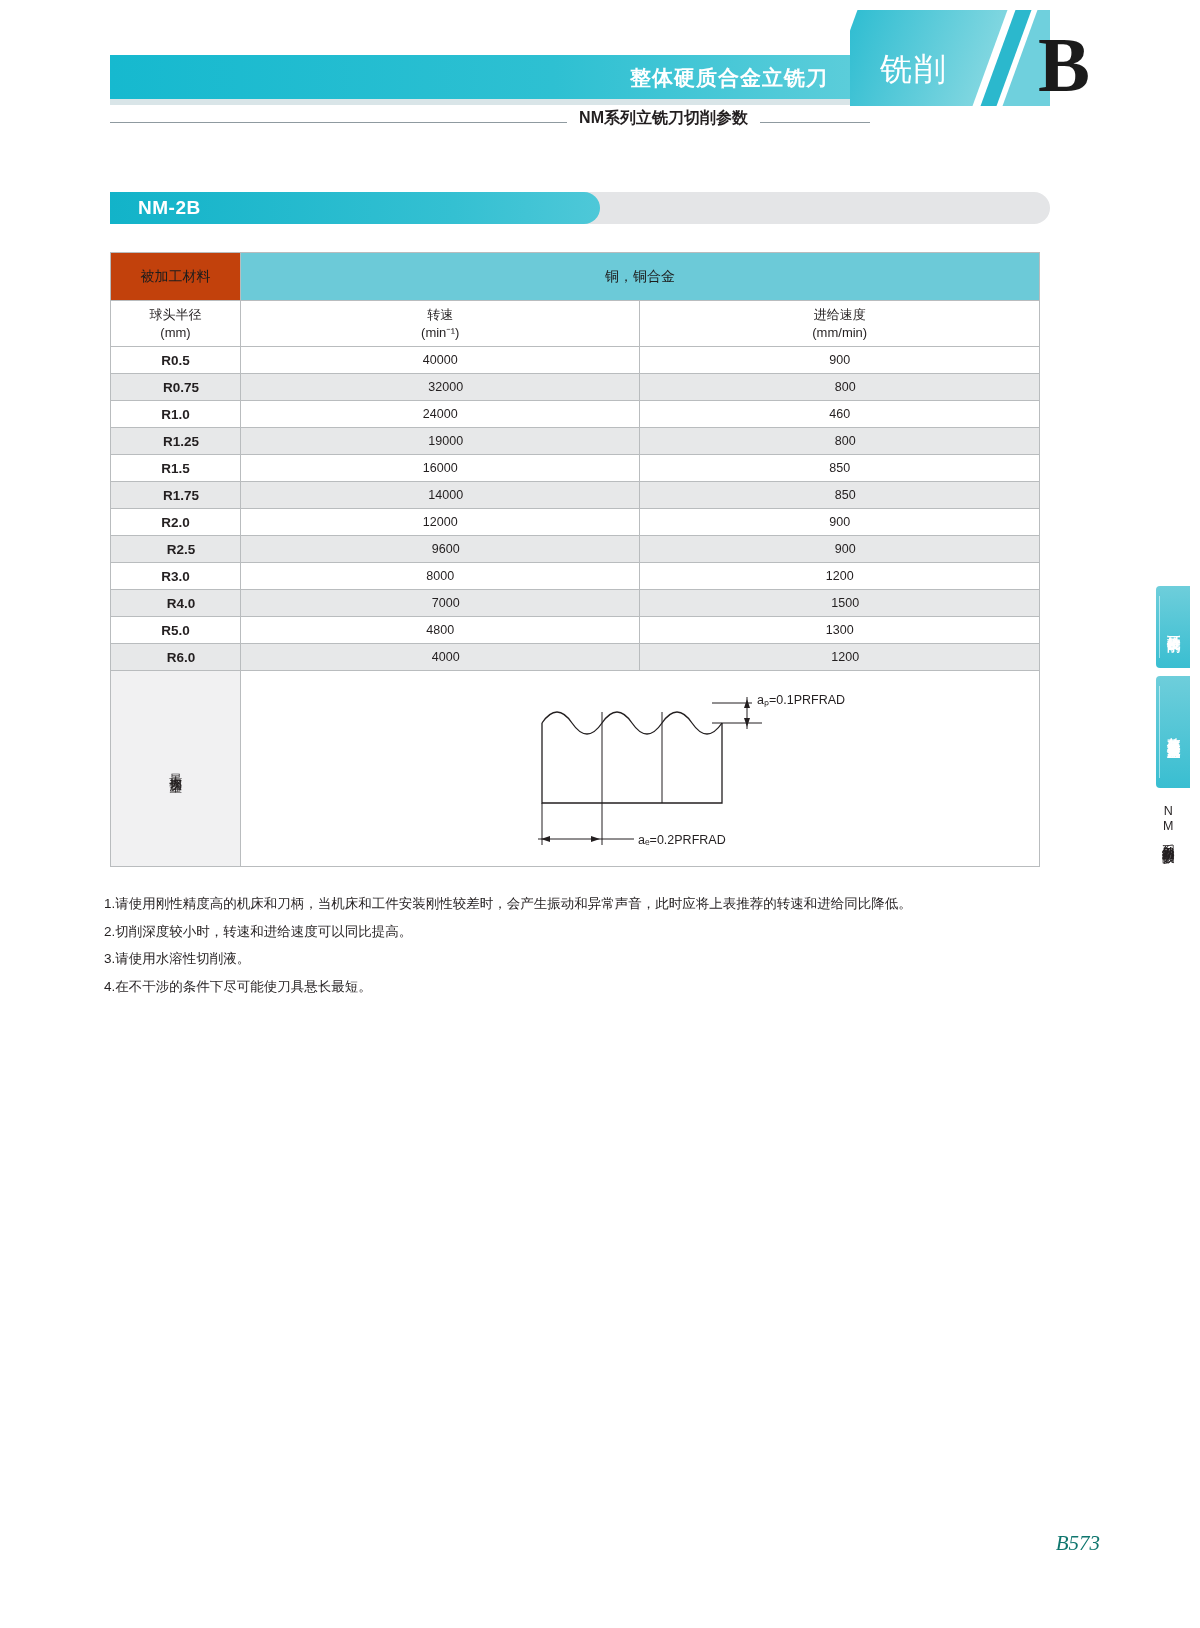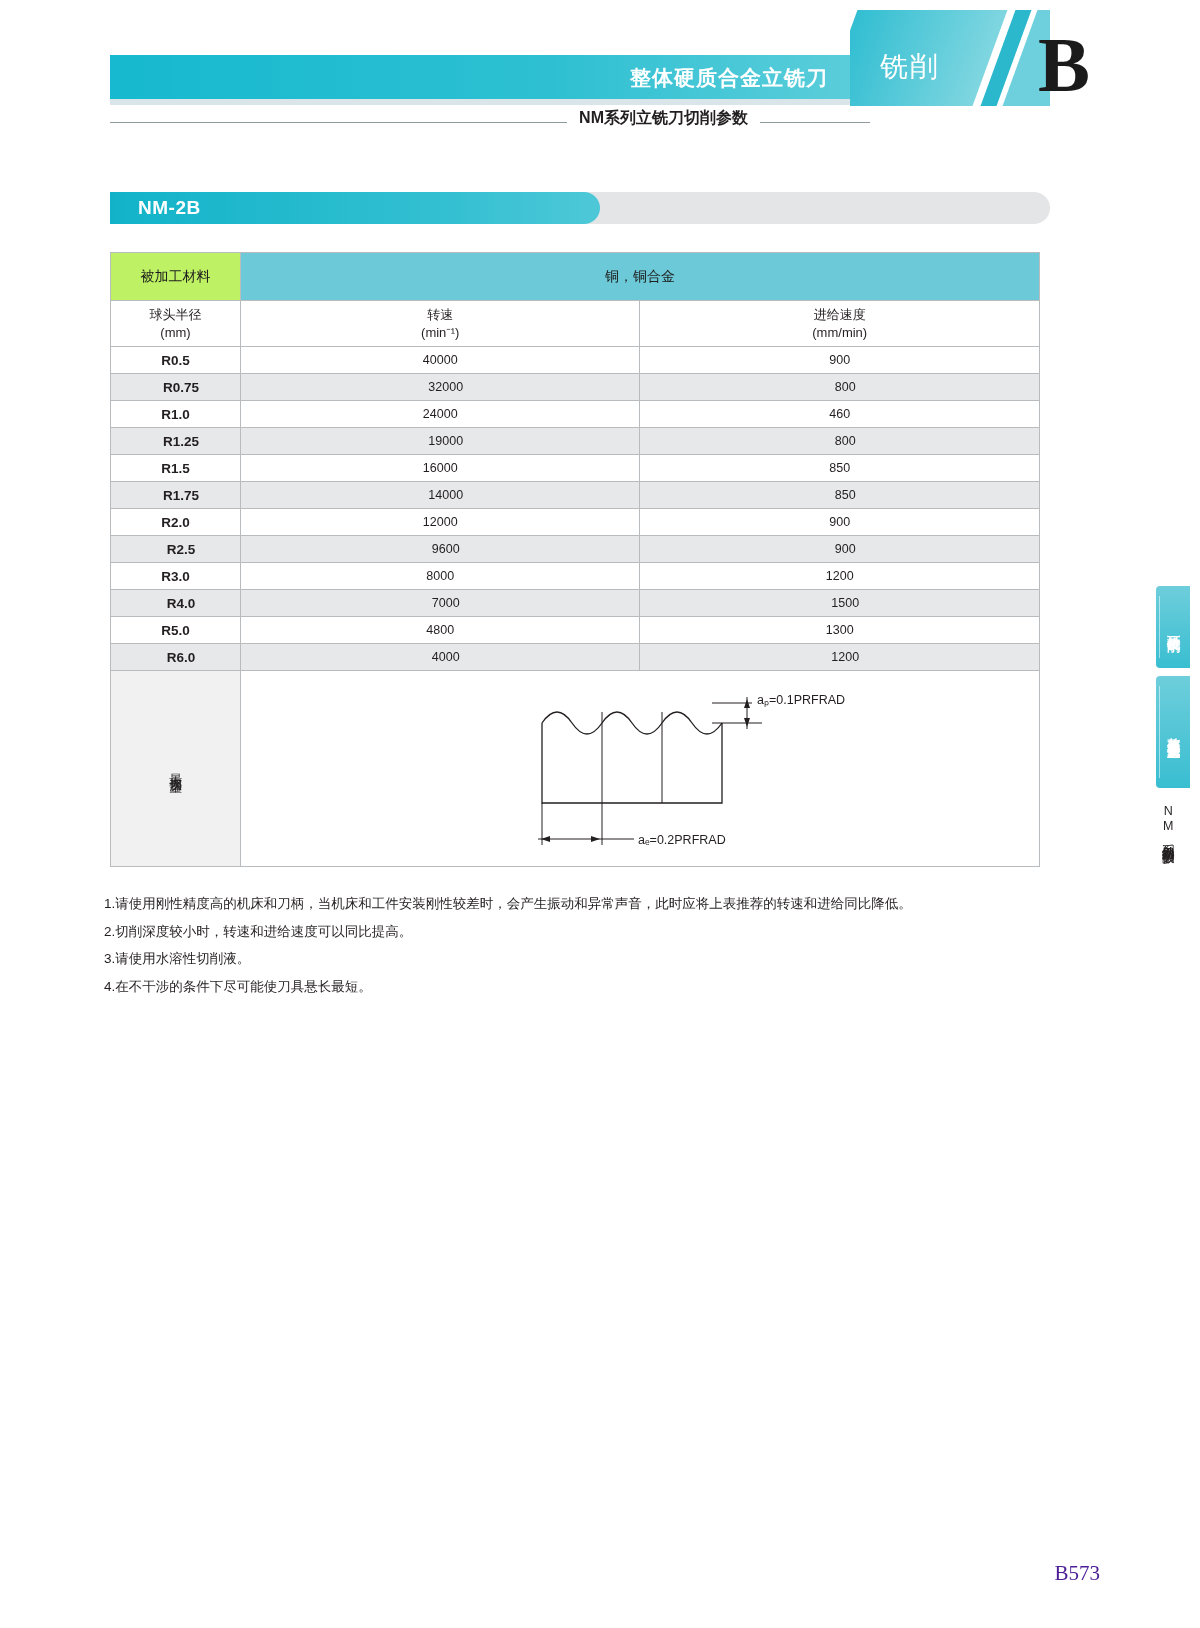--- a/index.html
+++ b/index.html
@@ -63,21 +63,21 @@
     background: linear-gradient(to right, #32bed2, #7fd6e0);
     transform: skewX(-20deg);
   }
   .hdr-diag .slab.s1 { left: -10px; width: 150px; }
   .hdr-diag .slab.s2 { left: 148px; width: 16px; background: #2bb8cd; }
   .hdr-diag .slab.s3 { left: 170px; width: 60px; background: #6fd0dd; }
   .hdr-mill {
     position: absolute;
     left: 880px;
     top: 48px;
-    font-size: 28px;
+    font-size: 32px;
     color: #ffffff;
     font-weight: 500;
     letter-spacing: 2px;
     z-index: 4;
   }
   .hdr-letter {
     position: absolute;
     left: 1038px;
     top: 26px;
     font-family: "Liberation Serif", serif;
@@ -155,21 +155,21 @@
     border-collapse: collapse;
     width: 930px;
     font-size: 13px;
   }
   table.spec th, table.spec td {
     border: 1px solid #b9bcbe;
     text-align: center;
     vertical-align: middle;
   }
   .mat-head-cell {
-    background: #bef264;
+    background: #c2410c;
     color: #1d1d1d;
     font-size: 14px;
     font-weight: normal;
     height: 48px;
     width: 130px;
   }
   .mat-head-val {
     background: #6ccad8;
     color: #1d1d1d;
     font-size: 14px;
@@ -279,24 +279,25 @@
     writing-mode: vertical-rl;
     text-orientation: upright;
     line-height: 1.3;
     letter-spacing: 1px;
   }
 
   
   .page-num {
     position: absolute;
     right: 100px;
-    bottom: 42px;
+    bottom: 72px;
     font-family: "Liberation Serif", serif;
+    font-style: italic;
     font-size: 21px;
-    color: #4c1d95;
+    color: #0f766e;
   }
   .edge-l { position:absolute; left:0; top:0; width:6px; height:1628px; background:#ffffff; }
 </style>
 </head>
 <body>
 
 <div class="header">
   <div class="hdr-diag">
     <div class="slab s1"></div>
     <div class="slab s2"></div>

